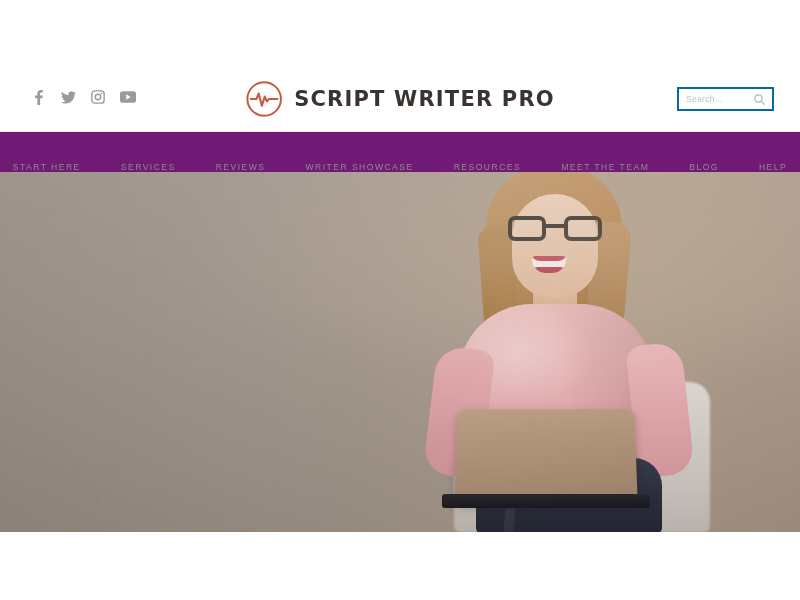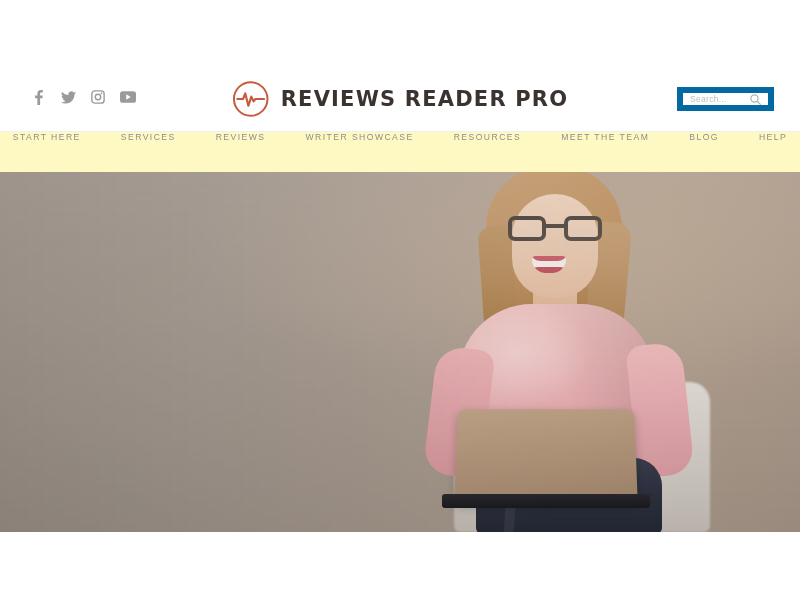--- a/index.html
+++ b/index.html
@@ -66,21 +66,21 @@
     color: #3a3330;
     white-space: nowrap;
   }
 
   .search {
     position: absolute;
     right: 26px;
     top: 87px;
     width: 97px;
     height: 24px;
-    border: 6px solid #0369a1;
+    border: 2px solid #0369a1;
     background: #fff;
     display: flex;
     align-items: center;
     padding: 0 7px;
   }
   .search-input {
     border: 0;
     outline: 0;
     flex: 1;
     font-family: "Liberation Sans", sans-serif;
@@ -90,24 +90,24 @@
     background: transparent;
     width: 100%;
   }
   .search-input::placeholder { color: #bdbdbd; }
   .search-icon { color: #b0b0b0; display: flex; align-items: center; cursor: pointer; }
 
   
   .navbar {
     position: relative;
     height: 41px;
-    background: #fef9c3;
+    background: #701a75;
     border-top: 1px solid #f0efed;
     display: flex;
-    align-items: flex-start;
+    align-items: flex-end;
     justify-content: center;
   }
   .nav-list {
     display: flex;
     align-items: center;
     list-style: none;
     gap: 0;
   }
   .nav-item {
     font-size: 8.6px;
@@ -450,21 +450,21 @@
           <path d="M7 3.5l5 3-5 3z" fill="#ffffff"></path>
         </svg>
       </a>
     </div>
 
     <a class="logo">
       <svg class="logo-mark" viewBox="0 0 44 44" fill="none" aria-hidden="true">
         <circle cx="22" cy="22" r="19.4" stroke="#c75b3f" stroke-width="2.3"></circle>
         <path d="M6.5 22h6.6l2.6-6.4 3.6 14.2 3.4-10.6 2.6 5.6 2.2-2.8h10" stroke="#c75b3f" stroke-width="2.5" stroke-linecap="round" stroke-linejoin="round"></path>
       </svg>
-      <span class="logo-text">REVIEWS READER PRO</span>
+      <span class="logo-text">SCRIPT WRITER PRO</span>
     </a>
 
     <form class="search">
       <input class="search-input" type="text" placeholder="Search..." style="">
       <span class="search-icon">
         <svg width="11" height="11" viewBox="0 0 14 14" fill="none" stroke="currentColor" stroke-width="1.5" aria-hidden="true">
           <circle cx="5.7" cy="5.7" r="4.6"></circle>
           <line x1="9.2" y1="9.2" x2="13.2" y2="13.2" stroke-linecap="round"></line>
         </svg>
       </span>

